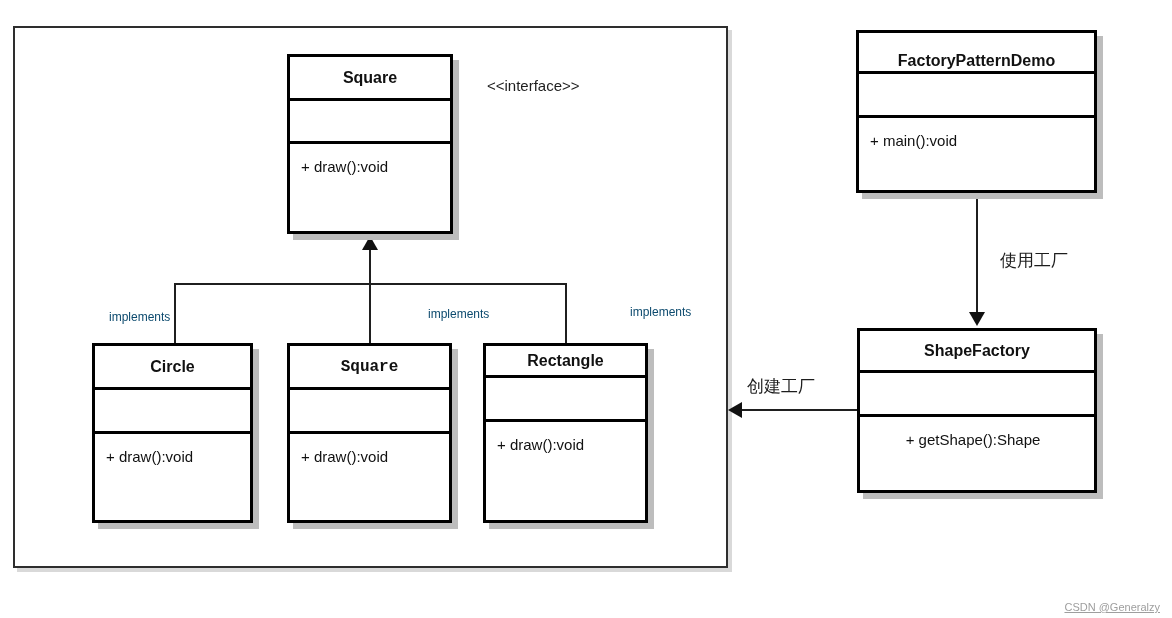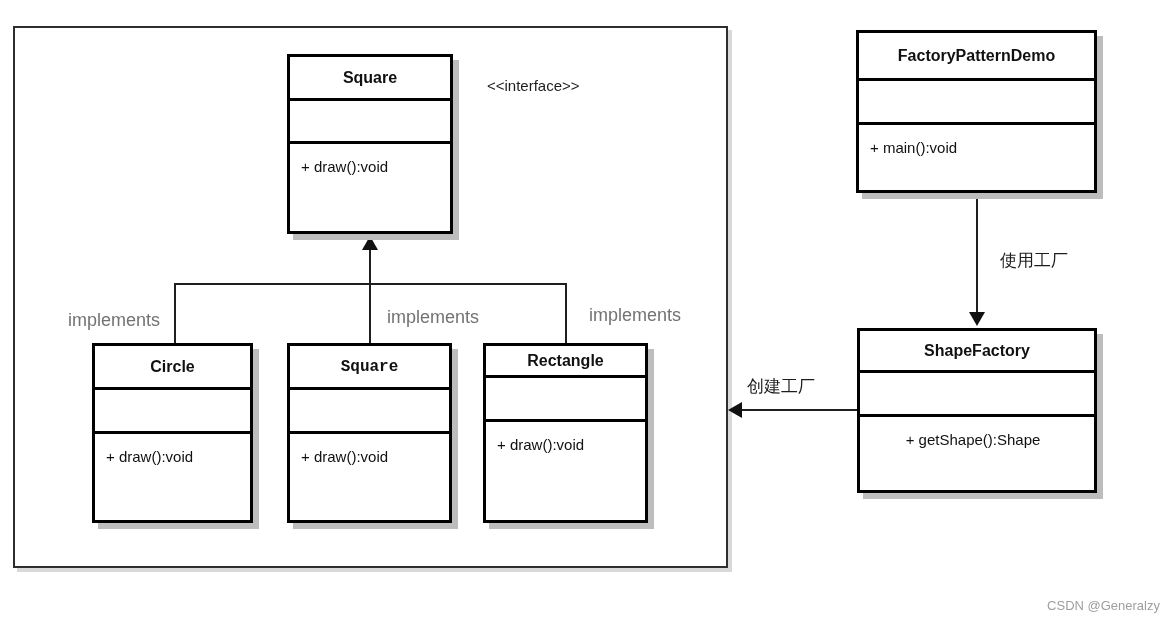--- a/index.html
+++ b/index.html
@@ -39,26 +39,26 @@
     font-size:15px;
     padding:14px 19px 0 11px;
     white-space:nowrap;
     box-sizing:border-box;
   }
   .line { position:absolute; background:#1f1f1f; }
   .arrow { position:absolute; width:0; height:0; }
   .arrow-up    { border-left:8px solid transparent; border-right:8px solid transparent; border-bottom:14px solid #111; }
   .arrow-down  { border-left:8px solid transparent; border-right:8px solid transparent; border-top:14px solid #111; }
   .arrow-left  { border-top:8px solid transparent; border-bottom:8px solid transparent; border-right:14px solid #111; }
-  .float-label { position:absolute; font-size:18px; color:#737373; white-space:nowrap; }
+  .float-label { position:absolute; font-size:12px; color:#0c4a6e; white-space:nowrap;margin-left:41px; }
   .cn-label { position:absolute; font-size:17px; color:#1d1d1d; white-space:nowrap; }
   .stereotype { position:absolute; font-size:15px; color:#1d1d1d; white-space:nowrap; }
   .watermark {
     position:absolute; right:12px; bottom:5px;
-    font-size:13px; color:#9e9e9e;
+    font-size:11px; color:#9e9e9e;text-decoration:underline;
   }
 </style>
 </head>
 <body>
 
 <div id="canvas">
 
   <div class="outer-frame" style="left:13px; top:26px; width:715px; height:542px;"></div>
 
   <div class="line" style="left:174px; top:283px; width:393px; height:2px;"></div>
@@ -95,21 +95,21 @@
     <div class="uml-methods">+ draw():void</div>
   </div>
 
   <div class="uml-class" style="left:483px; top:343px; width:165px; height:180px;">
     <div class="uml-title" style="height:32px;">Rectangle</div>
     <div class="uml-attrs" style="height:44px;"></div>
     <div class="uml-methods">+ draw():void</div>
   </div>
 
   <div class="uml-class" style="left:856px; top:30px; width:241px; height:163px;">
-    <div class="uml-title" style="height:48px;">FactoryPatternDemo</div>
+    <div class="uml-title" style="height:23px;margin-top:18px;">FactoryPatternDemo</div>
     <div class="uml-attrs" style="height:44px;"></div>
     <div class="uml-methods">+ main():void</div>
   </div>
 
   <div class="uml-class" style="left:857px; top:328px; width:240px; height:165px;text-align:center;">
     <div class="uml-title" style="height:42px;">ShapeFactory</div>
     <div class="uml-attrs" style="height:44px;"></div>
     <div class="uml-methods">+ getShape():Shape</div>
   </div>
 

